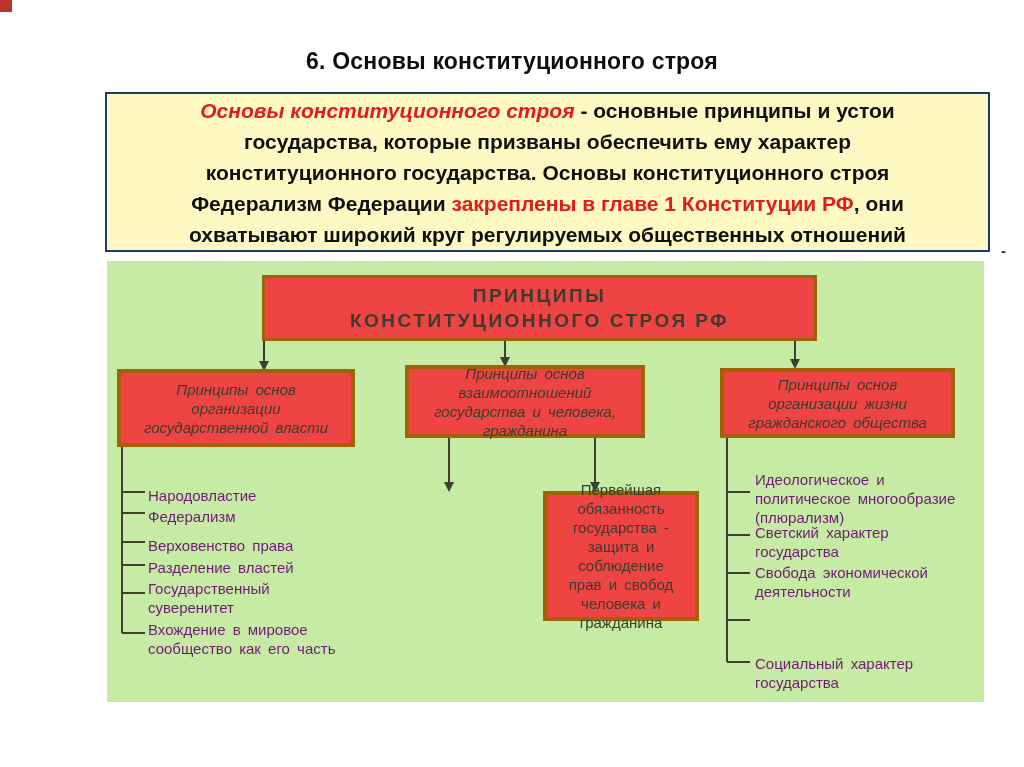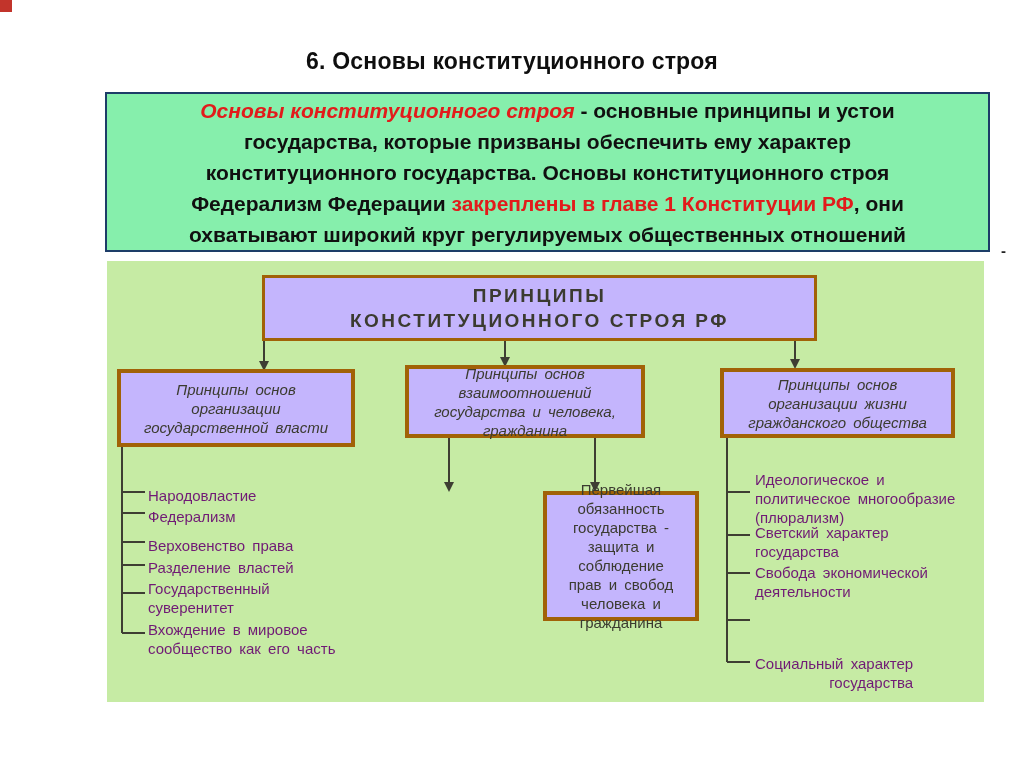--- a/index.html
+++ b/index.html
@@ -7,34 +7,34 @@
     width:1024px;height:767px;position:relative;background:#ffffff;
     font-family:"Liberation Sans",sans-serif;overflow:hidden;
   }
   .corner-square{position:absolute;left:0;top:0;width:12px;height:12px;background:#c2342b;}
   .page-title{
     position:absolute;top:48px;left:0;width:100%;text-align:center;
     font-size:23px;font-weight:bold;color:#0e0e0e;letter-spacing:.2px;
   }
   .def-box{
     position:absolute;left:105px;top:92px;width:885px;height:160px;box-sizing:border-box;
-    background:#86efac;border:2px solid #1d3d68;
+    background:#fef9c3;border:2px solid #1d3d68;
     display:flex;flex-direction:column;justify-content:center;
     text-align:center;font-weight:bold;font-size:21px;line-height:31px;color:#101010;
   }
   .def-line{white-space:pre-wrap;}
   .red{color:#e21b1b;}
   .it{font-style:italic;}
   .diagram-panel{
     position:absolute;left:107px;top:261px;width:877px;height:441px;
     background:#c6eba4;color:#3b3b30;
   }
   .connectors{position:absolute;left:0;top:0;width:877px;height:441px;}
   .ybox{
-    position:absolute;background:#c4b5fd;border:4px solid #a16207;box-sizing:border-box;
+    position:absolute;background:#ef4444;border:4px solid #a16207;box-sizing:border-box;
     display:flex;align-items:center;justify-content:center;text-align:center;
     white-space:pre-line;color:#3b3b30;
   }
   .root-box{
     left:155px;top:14px;width:555px;height:66px;border-width:3px;
     font-weight:bold;font-size:19px;letter-spacing:2.5px;line-height:25px;
   }
   .branch{font-style:italic;font-size:15px;line-height:19px;word-spacing:3px;}
   .branch-left{left:10px;top:108px;width:238px;height:78px;}
   .branch-middle{left:298px;top:104px;width:240px;height:73px;}
@@ -42,21 +42,21 @@
   .leaf{font-size:15px;line-height:19px;word-spacing:3px;}
   .leaf-1{left:264px;top:230px;width:165px;height:130px;}
   .leaf-2{left:436px;top:230px;width:156px;height:130px;}
   .item{
     position:absolute;font-size:15px;line-height:19px;word-spacing:3px;
     white-space:pre-line;color:#701a75;
   }
   .li-0{left:41px;top:225px;} .li-1{left:41px;top:246px;} .li-2{left:41px;top:275px;}
   .li-3{left:41px;top:297px;} .li-4{left:41px;top:318px;} .li-5{left:41px;top:359px;}
   .ri-0{left:648px;top:209px;} .ri-1{left:648px;top:262px;} .ri-2{left:648px;top:302px;}
-  .ri-3{left:648px;top:338px;} .ri-4{left:648px;top:393px;text-align:right;}
+  .ri-3{left:648px;top:338px;} .ri-4{left:648px;top:393px;}
   .stray-dash{position:absolute;left:1001px;top:242px;font-size:15px;font-weight:bold;color:#222;}
 </style>
 </head>
 <body>
 
 <div class="corner-square"></div>
 
 <div class="page-title">6. Основы конституционного строя</div>
 
 <div class="def-box">

